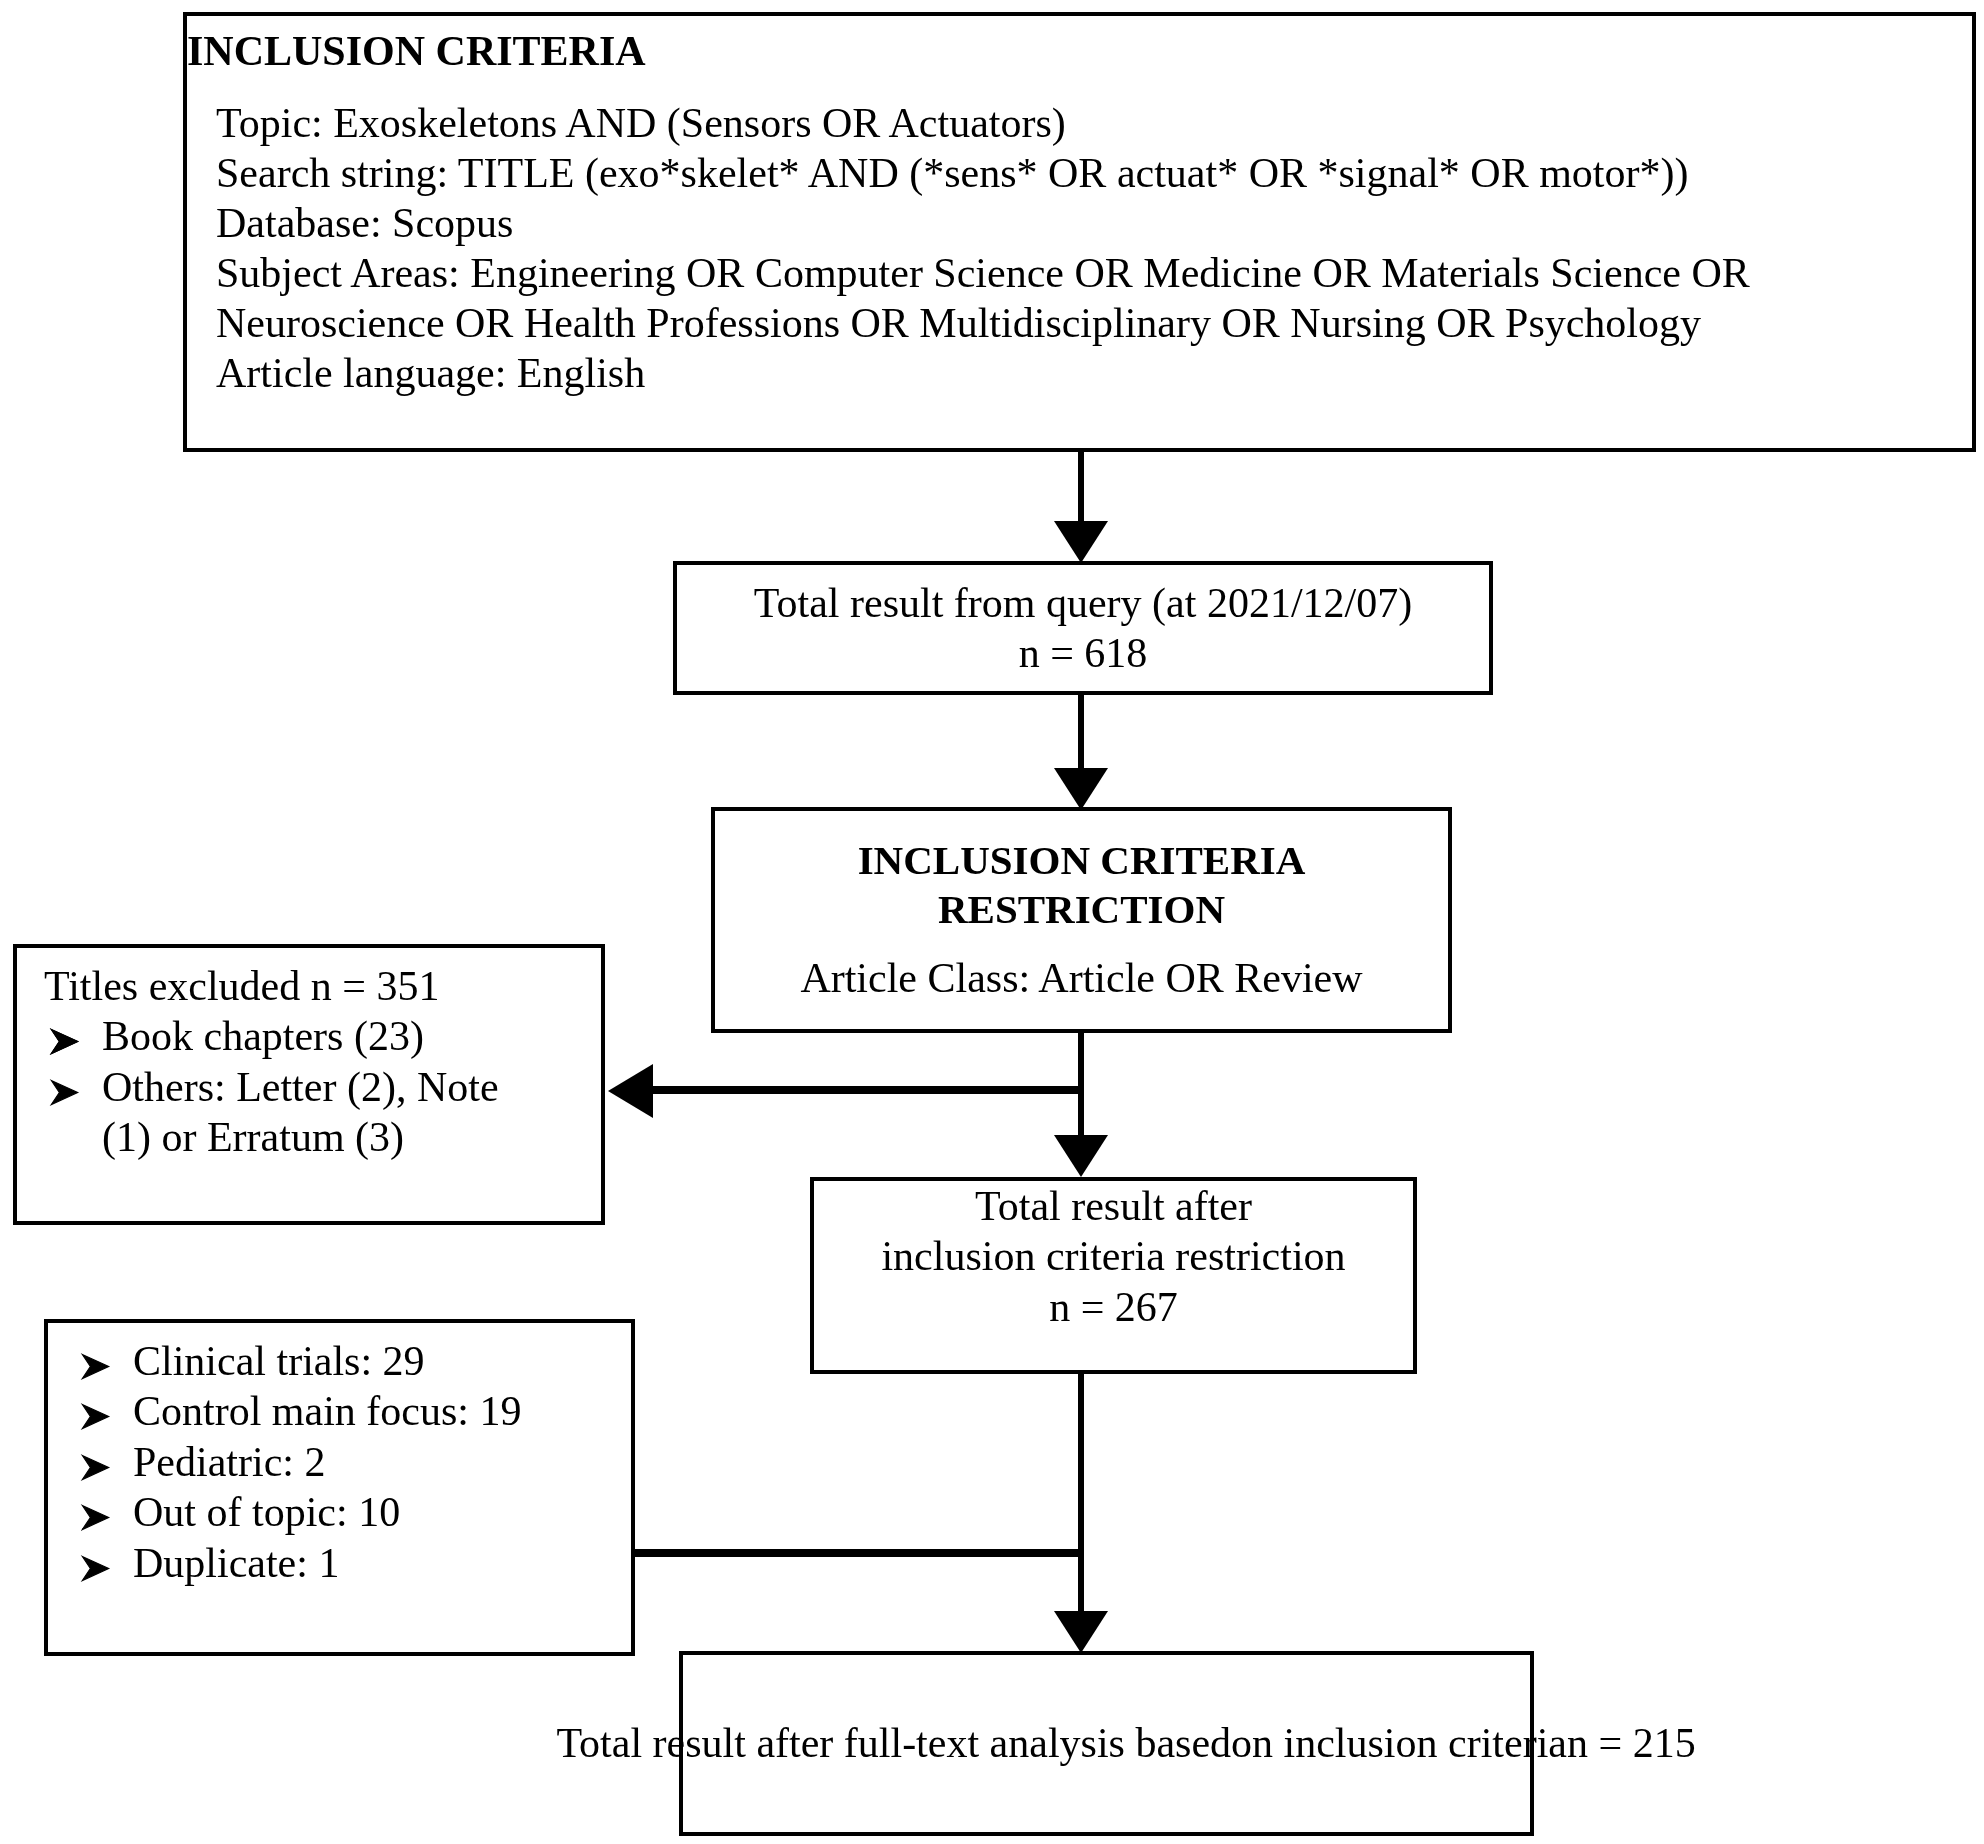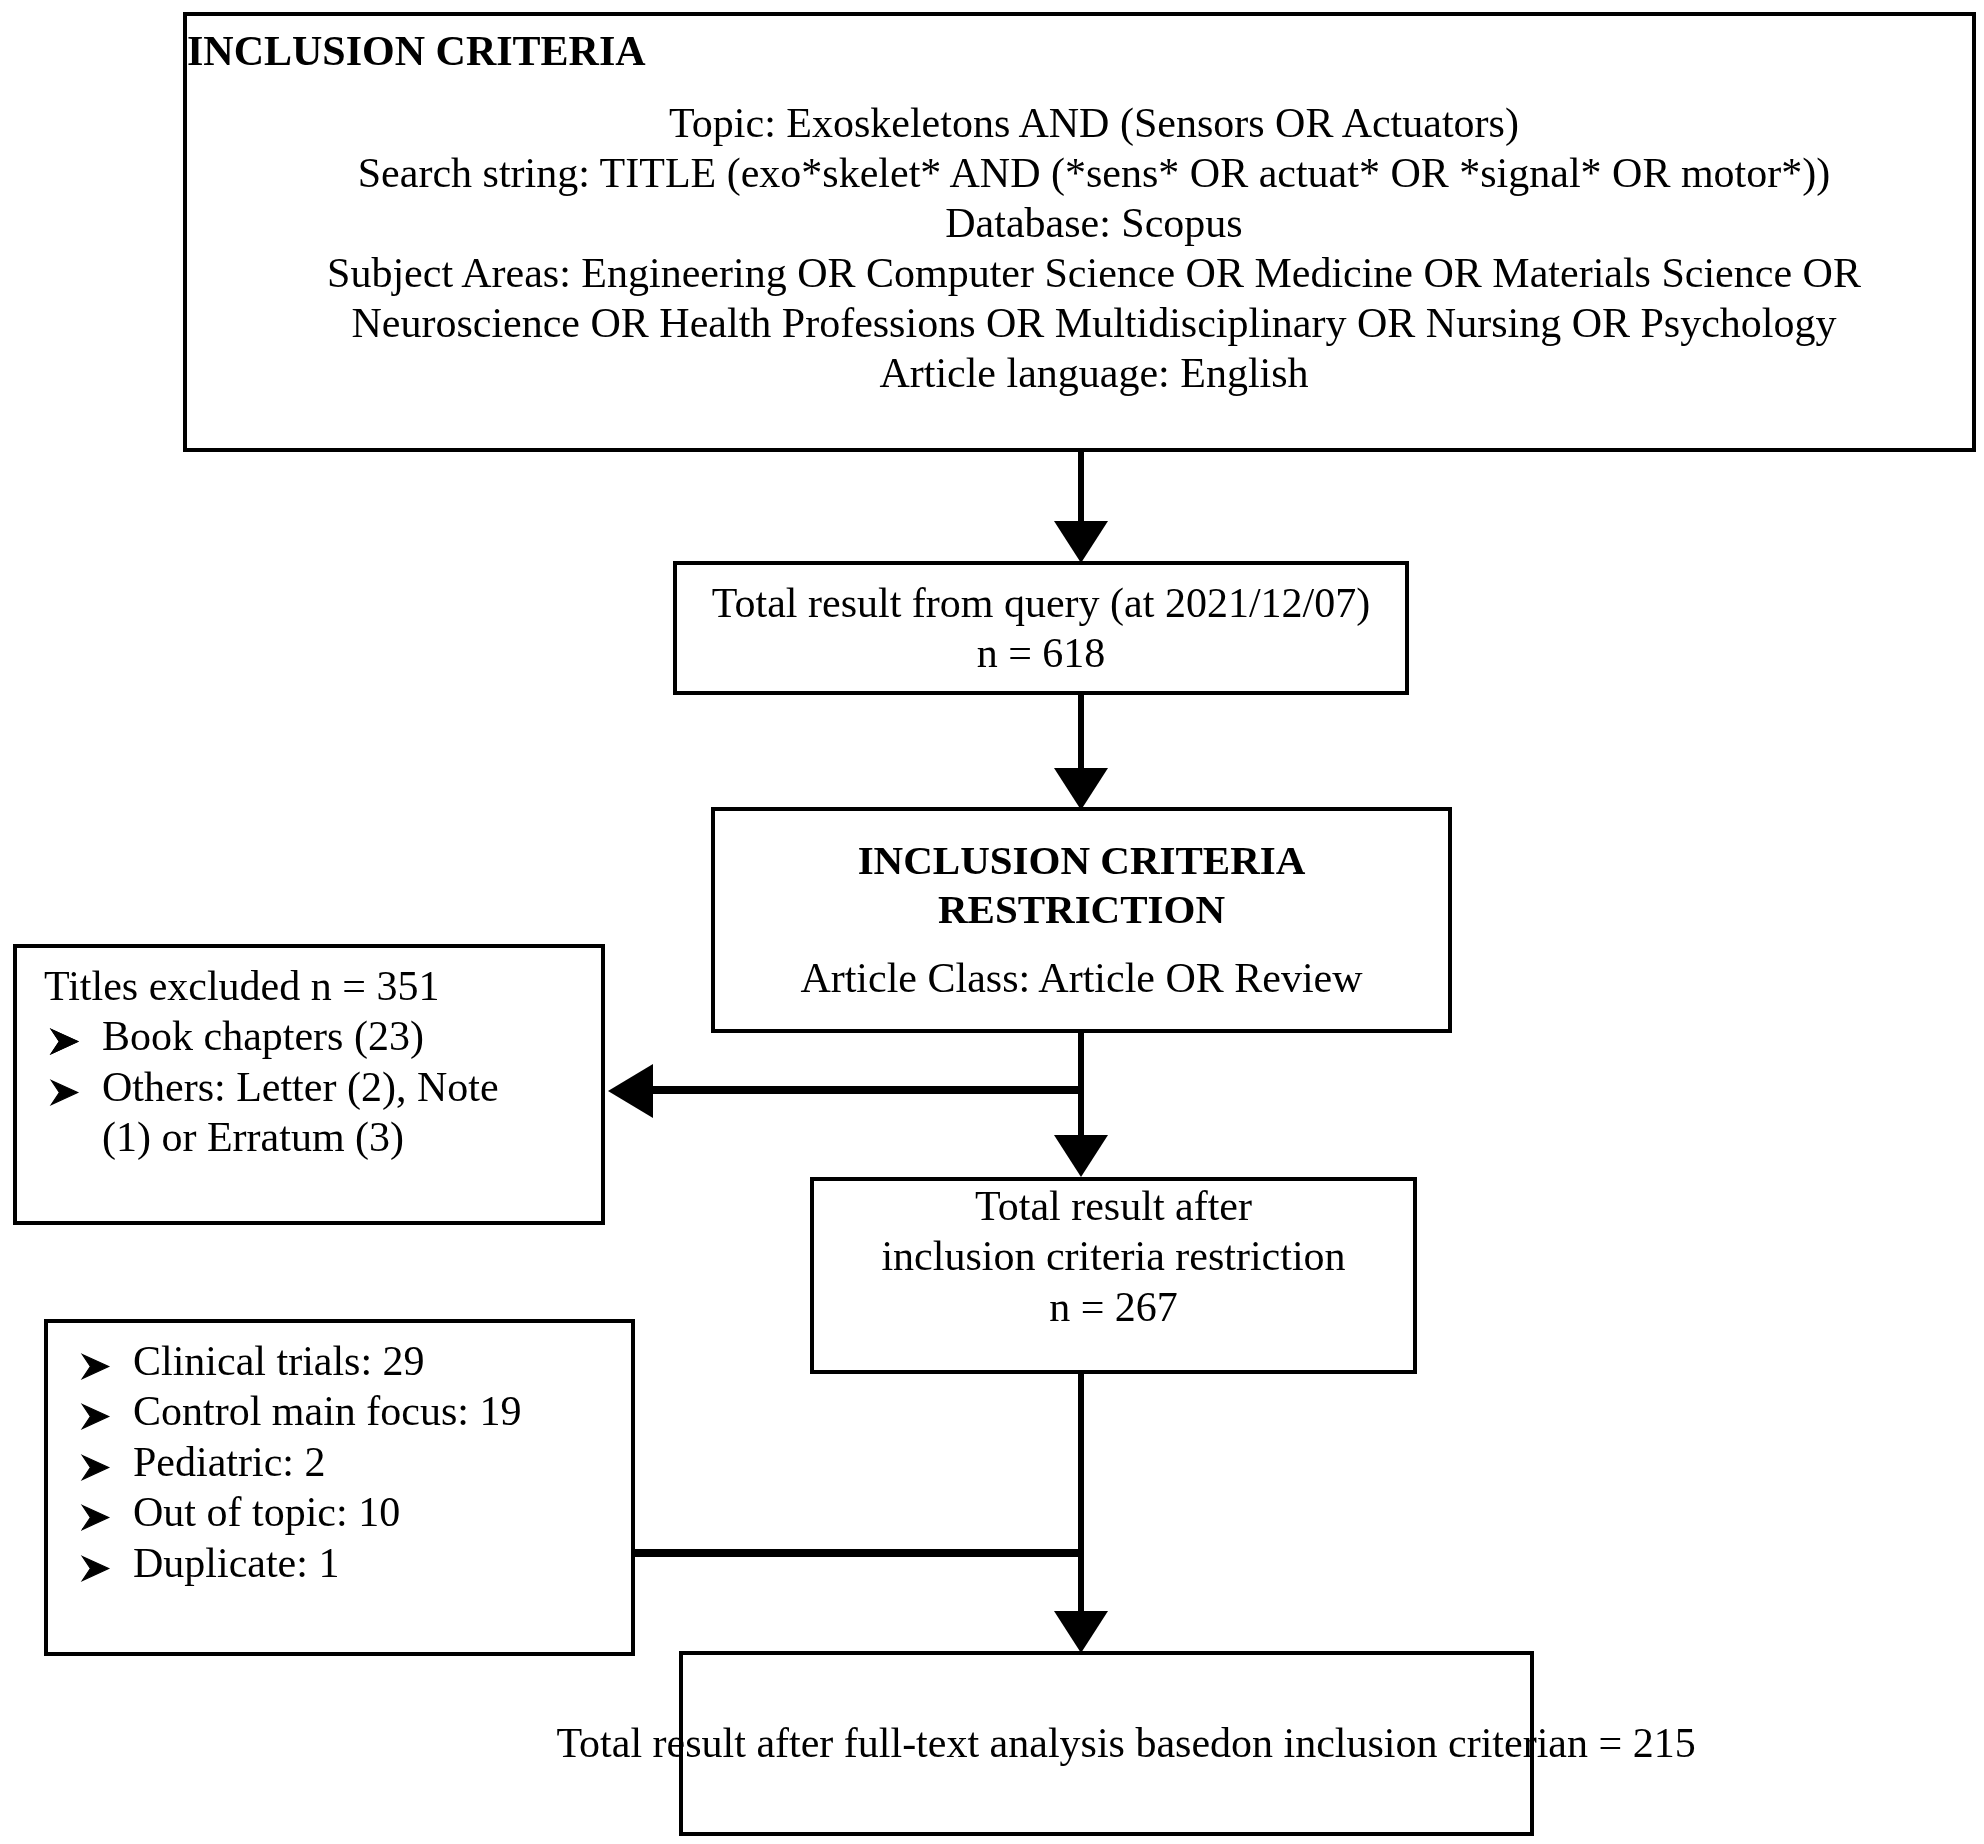--- a/index.html
+++ b/index.html
@@ -46,28 +46,27 @@
     top: 11.6px;
     width: 1793px;
     height: 440px;
   }
   #box-inclusion-criteria .title {
     margin-top: 11.6px;
   }
   #box-inclusion-criteria .body {
     margin-top: 22px;
     padding-left: 29px;
-    text-align: center;
   }
 
   
   #box-total-query {
     left: 673px;
     top: 561px;
-    width: 736px;
+    width: 820px;
     height: 134px;
     display: flex;
     align-items: center;
     justify-content: center;
     flex-direction: column;
   }
 
   
   #box-criteria-restriction {
     left: 711px;

